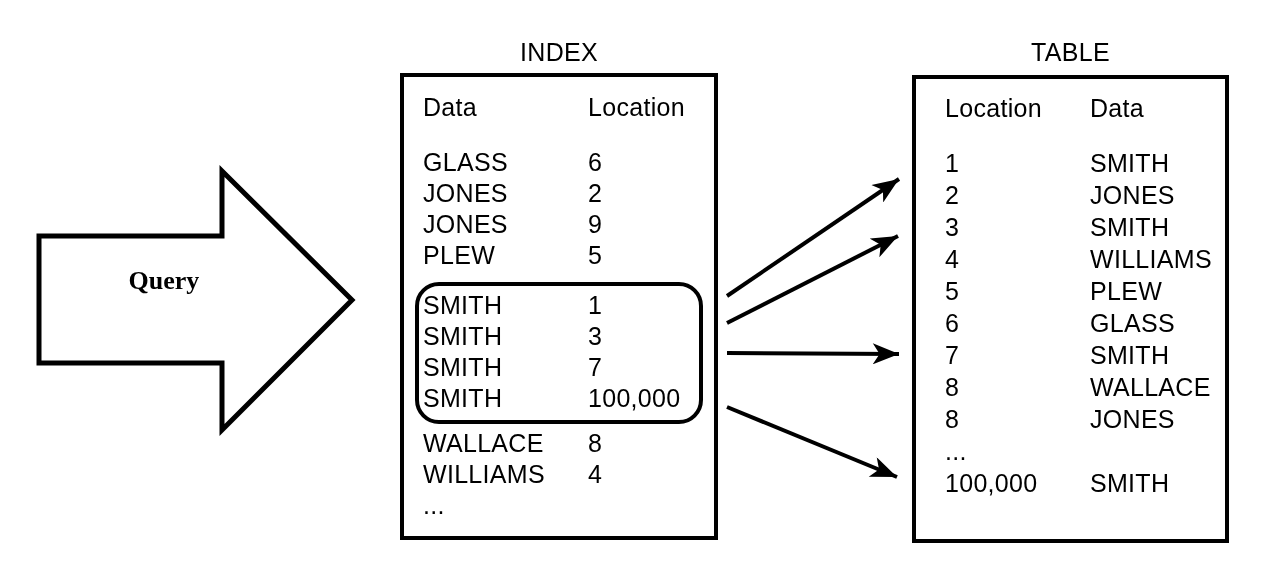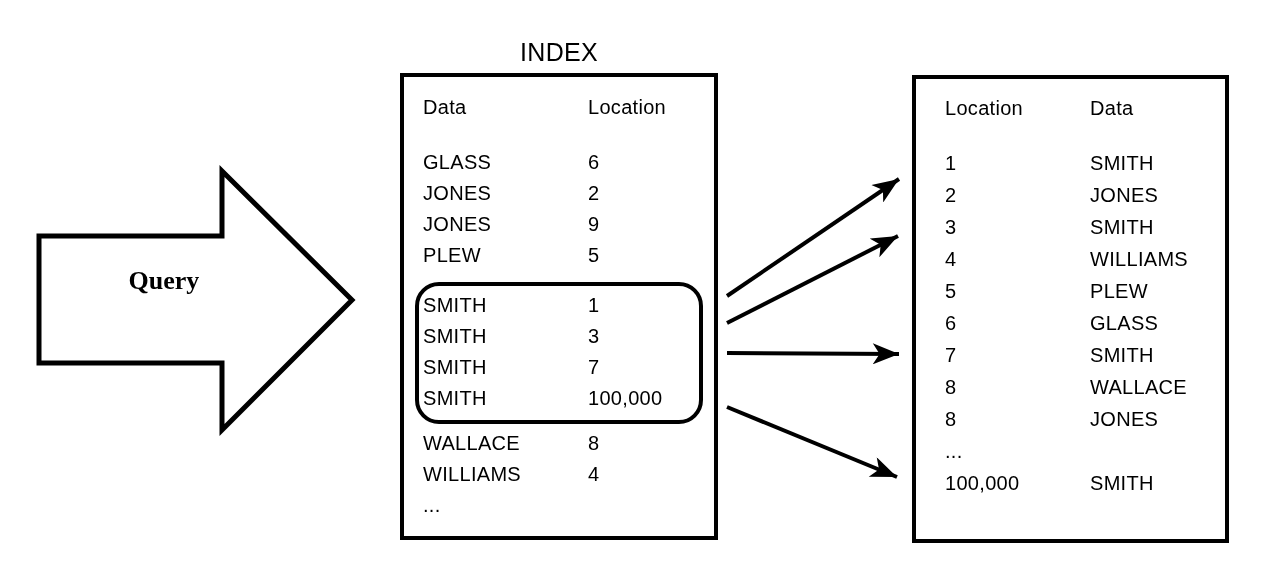--- a/index.html
+++ b/index.html
@@ -22,21 +22,21 @@
   .table-title{left:912px;top:38px;width:317px;}
 
   .outer-box{
     border:4px solid #000000;
     box-sizing:border-box;
     background:transparent;
   }
   .index-box{left:400px;top:73px;width:318px;height:467px;}
   .table-box{left:912px;top:75px;width:317px;height:468px;}
 
-  .grid-row{display:flex;align-items:center;font-size:20px;letter-spacing:.3px;}
+  .grid-row{display:flex;align-items:center;font-size:25px;letter-spacing:.3px;}
   .index-grid .grid-row{height:31px;}
   .table-grid .grid-row{height:32px;}
   .index-grid .c1{display:inline-block;width:165px;}
   .table-grid .c1{display:inline-block;width:145px;}
   .c2{display:inline-block;}
 
   .idx-header{left:423px;top:92px;}
   .idx-group-1{left:423px;top:147px;}
   .idx-group-2{left:423px;top:290px;}
   .idx-group-3{left:423px;top:428px;}
@@ -141,20 +141,21 @@
       <div class="grid-row">
         <span class="c1">WILLIAMS</span>
         <span class="c2">4</span>
       </div>
       <div class="grid-row">
         <span class="c1">...</span>
         <span class="c2"></span>
       </div>
     </div>
 
+  <div class="abs diagram-title table-title">TABLE</div>
   <div class="abs outer-box table-box"></div>
 
   <div class="abs table-grid tbl-header">
     <div class="grid-row">
       <span class="c1">Location</span>
       <span class="c2">Data</span>
     </div>
   </div>
 
   <div class="abs table-grid tbl-rows">

